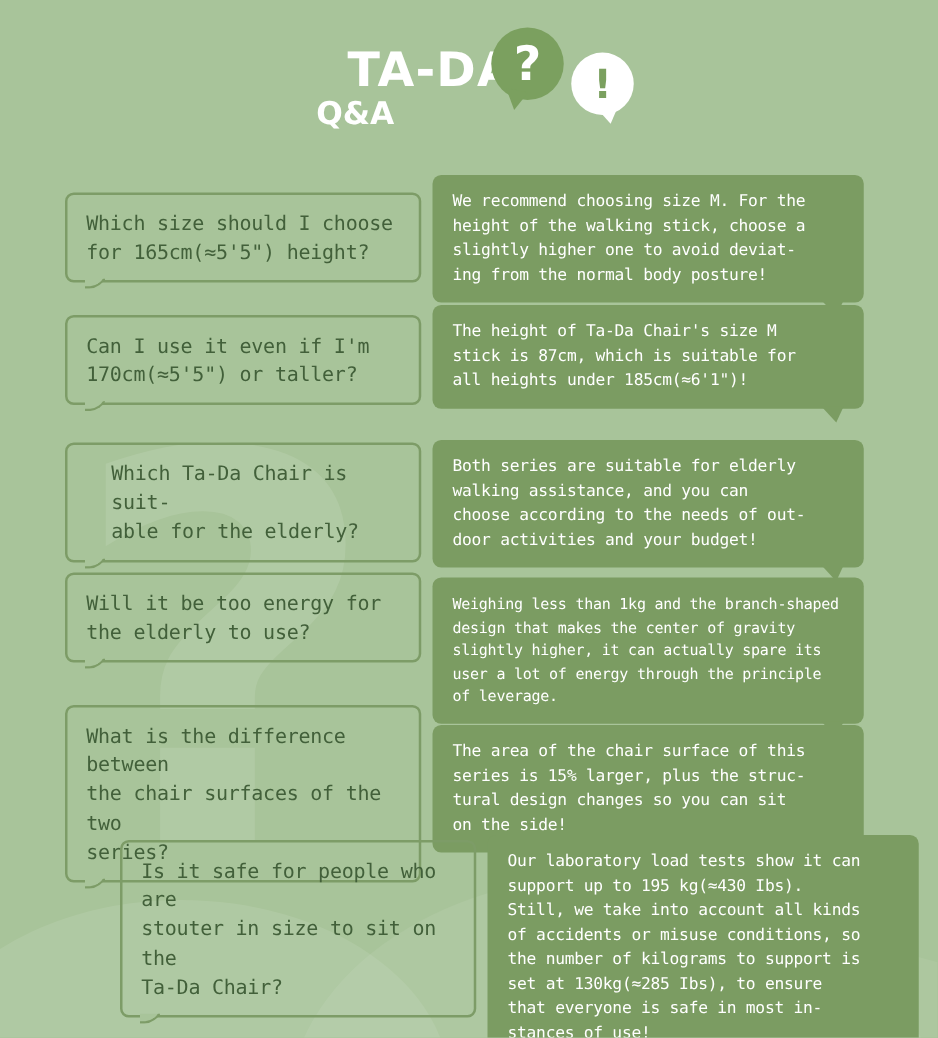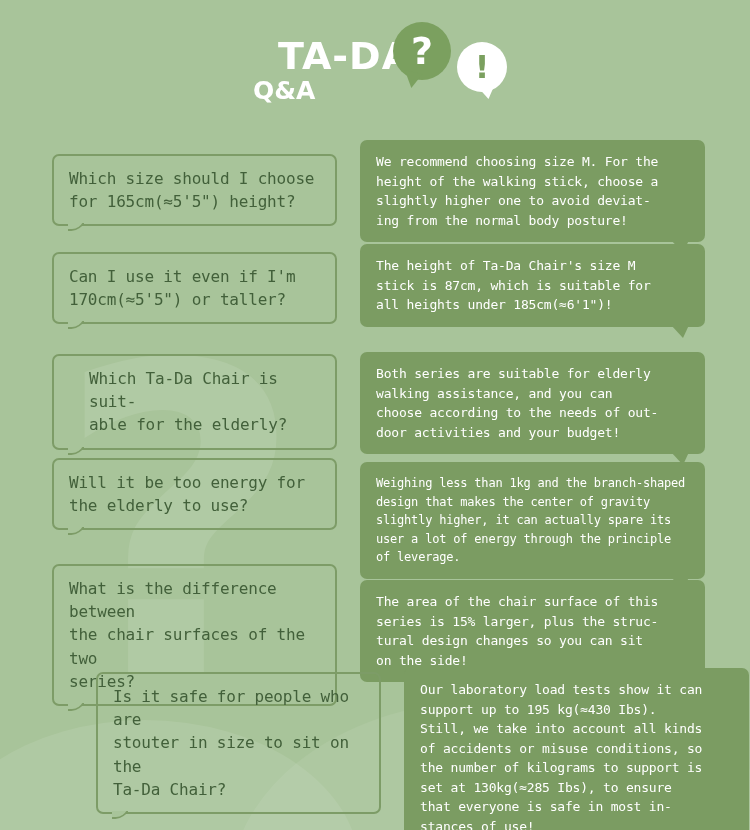--- a/index.html
+++ b/index.html
@@ -159,21 +159,21 @@
     width: 15px; height: 16px;
     border-right: 2px solid #7d9c67;
     border-bottom: 2px solid #7d9c67;
     border-radius: 0 0 10px 0;
     transform: skewX(-22deg);
     background: #a8c49a;
   }
 
   .a-bubble {
     position: absolute;
-    left: 360px;
+    left: 346px;
     width: 345px;
     background: #7b9c62;
     color: #ffffff;
     border-radius: 7px;
     padding: 12px 14px 12px 16px;
     font-size: 13px;
     line-height: 1.5;
     letter-spacing: -0.2px;
   }
   .a-bubble.small { font-size: 12px; line-height: 1.55; }

